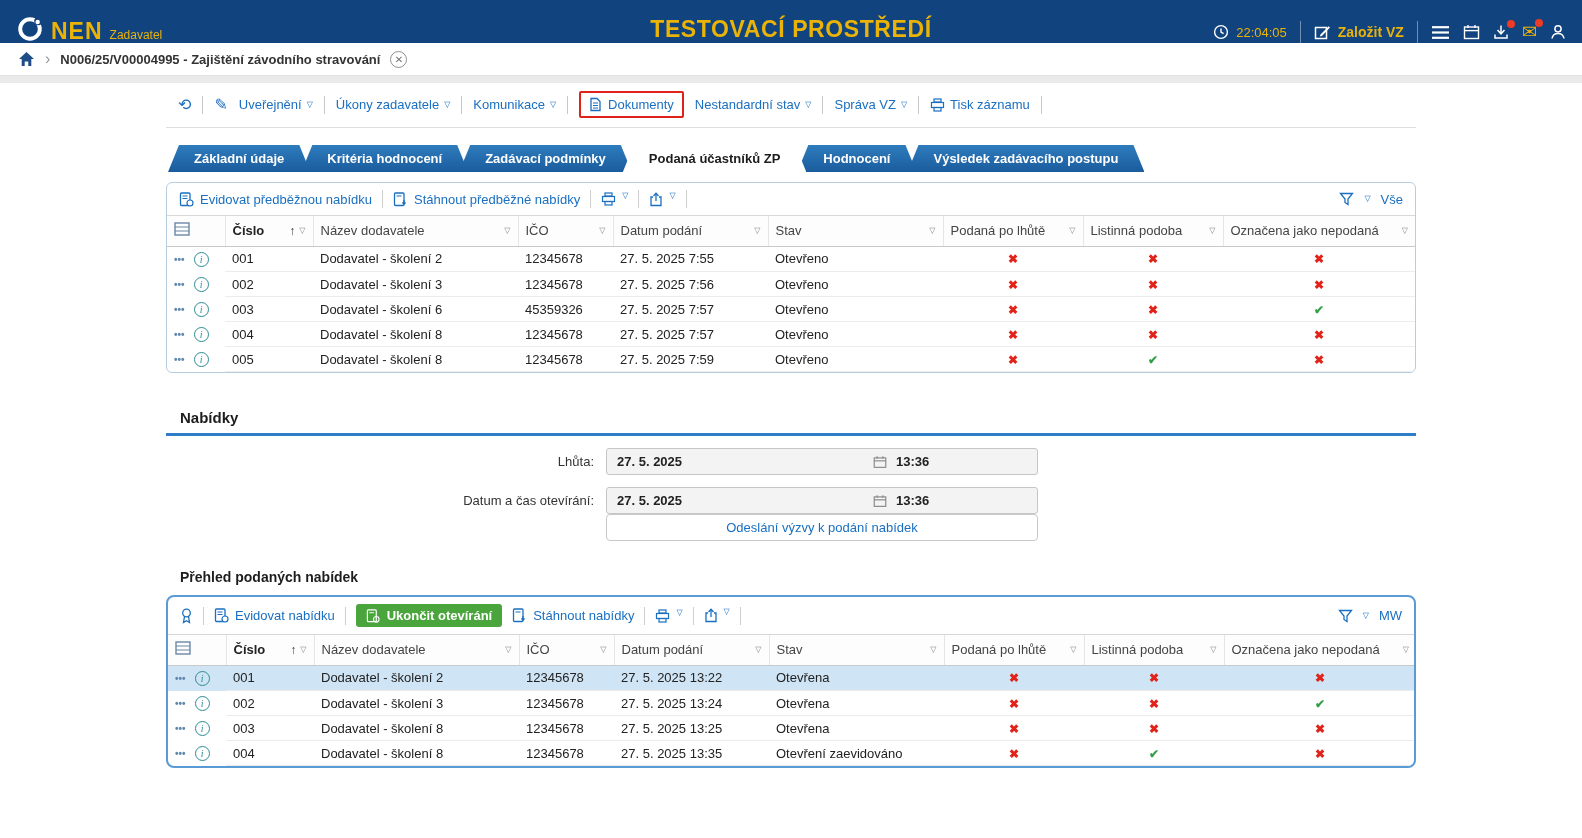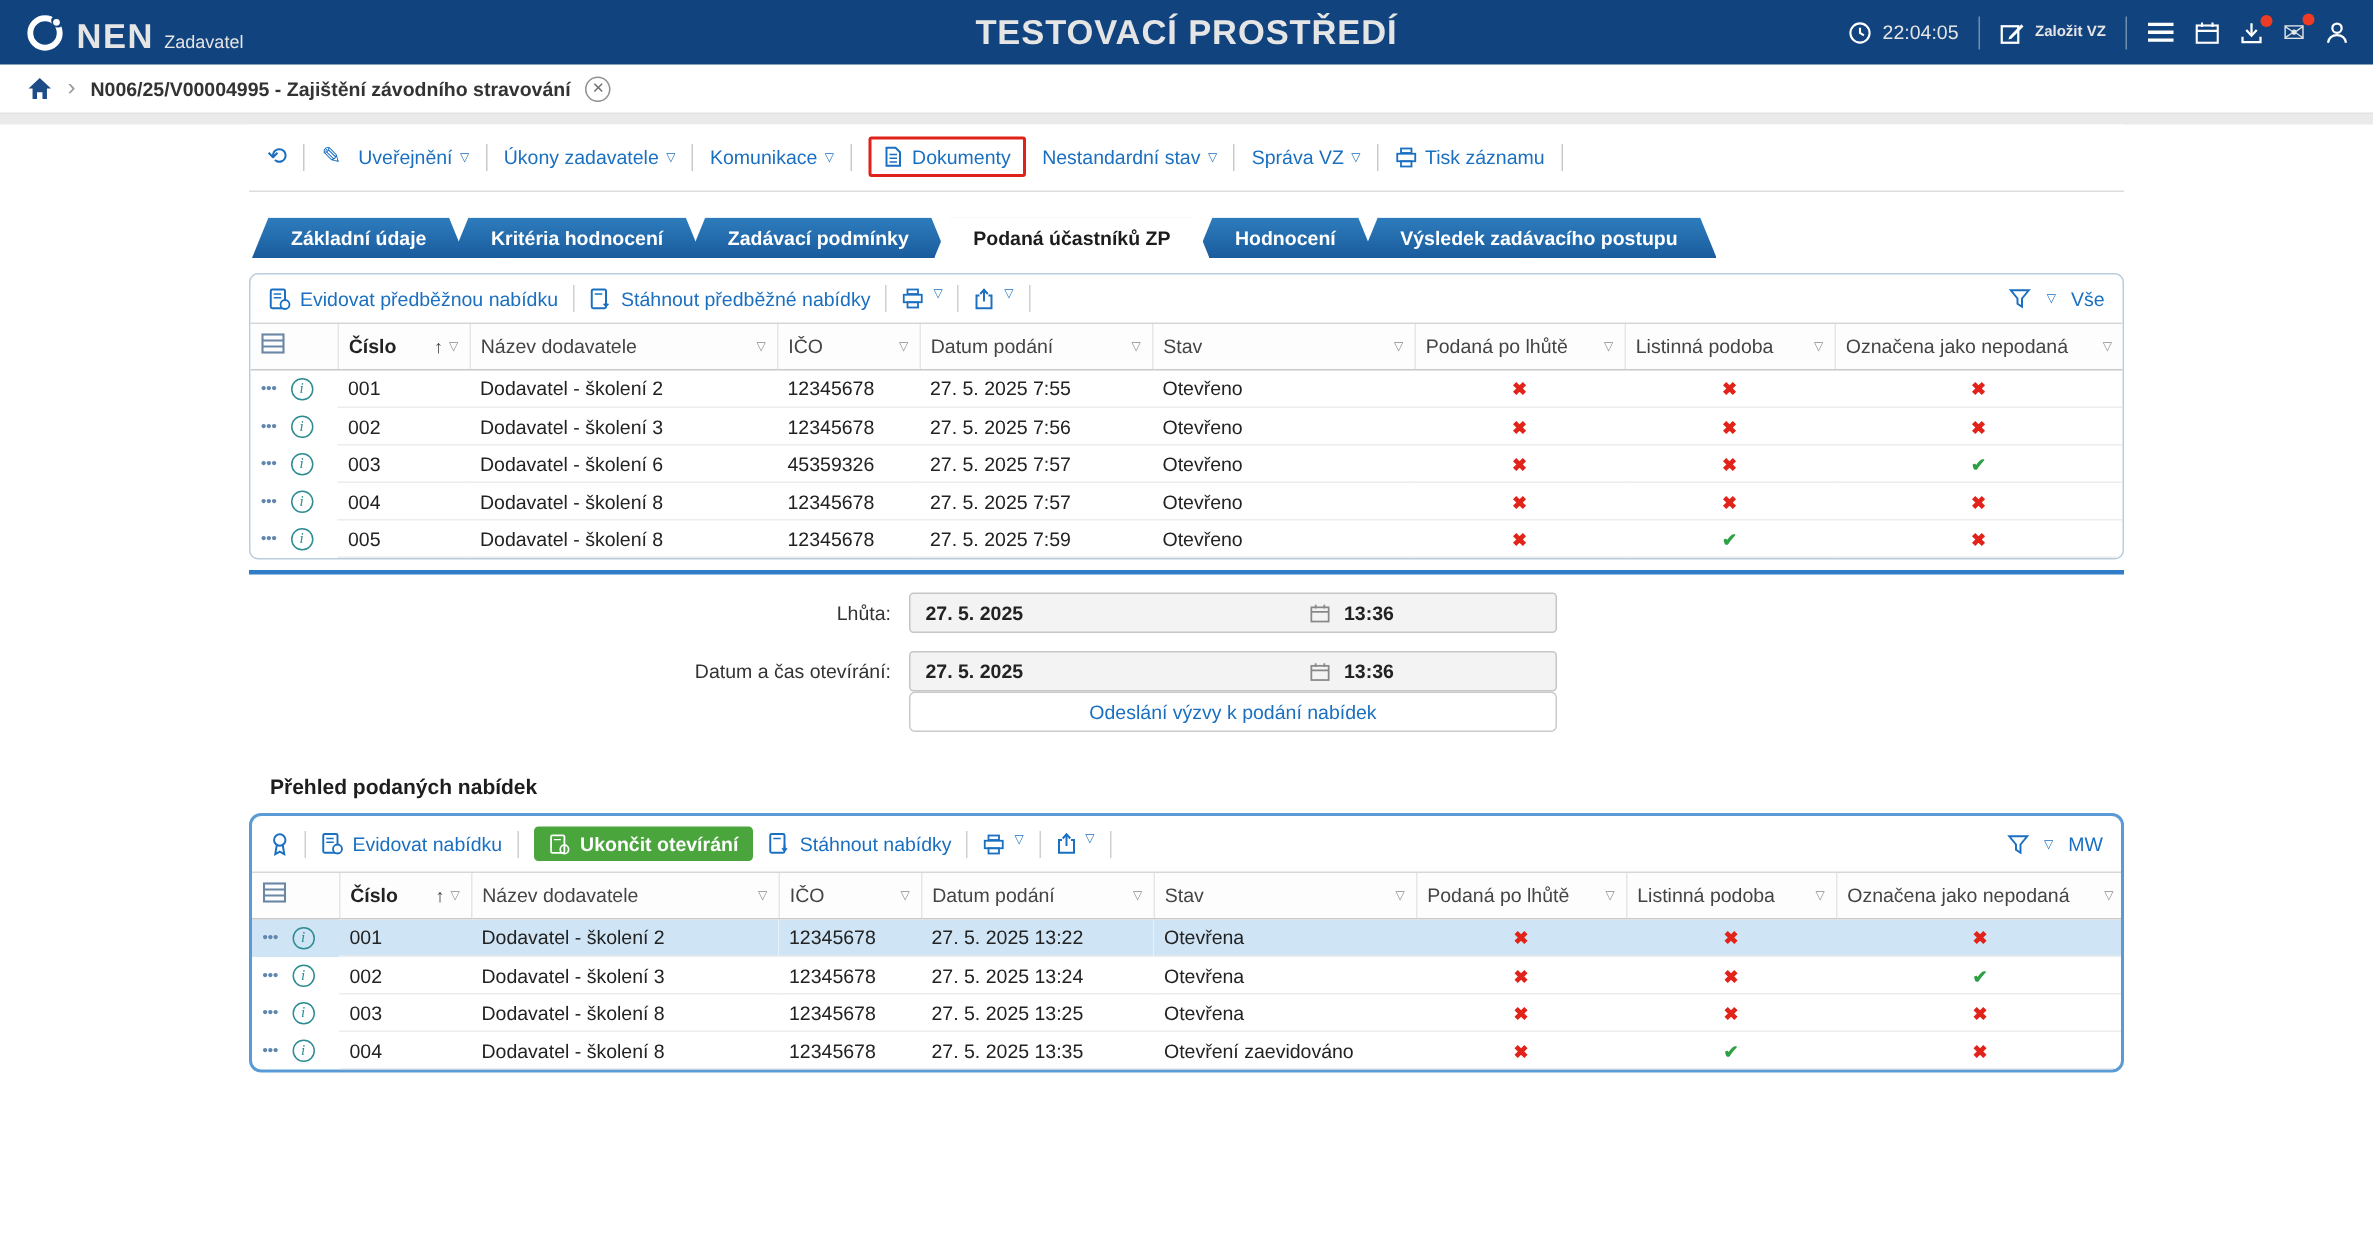--- a/index.html
+++ b/index.html
@@ -1,28 +1,28 @@
 <!DOCTYPE html>
 <html><head>
 <meta charset="utf-8">
 <style>
   *{box-sizing:border-box;margin:0;padding:0}
   html,body{width:1582px;height:838px;overflow:hidden}
   body{font-family:"Liberation Sans",sans-serif;font-size:13px;color:#222;background:#fff}
 
   
-  .topbar{height:43px;background:#11437e;display:flex;align-items:center;color:#e5e5e5;position:relative;padding:0 16px}
+  .topbar{height:43px;background:#11437e;display:flex;align-items:flex-end;color:#eab308;position:relative;padding:0 16px}
   .brand{display:flex;align-items:flex-end;gap:7px;z-index:2}
   .brand-name{font-size:23px;font-weight:bold;letter-spacing:1px;line-height:1}
   .brand-sub{font-size:12px;padding-bottom:1px}
   .env-title{position:absolute;left:0;right:0;text-align:center;font-weight:bold;font-size:23px;letter-spacing:.6px}
   .top-right{margin-left:auto;display:flex;align-items:center;gap:13px;z-index:2}
   .sep-v{width:1px;height:22px;background:rgba(255,255,255,.4)}
   .iconbtn{position:relative;display:flex;align-items:center;gap:7px;cursor:pointer;font-size:13px}
-  .iconbtn.bold{font-weight:bold;font-size:10px}
+  .iconbtn.bold{font-weight:bold;font-size:14px}
   .badge{position:absolute;top:-4px;right:-6px;width:8px;height:8px;background:#ee3b25;border-radius:50%}
   .glyph-mail{font-size:18px;line-height:1}
 
   
   .breadcrumb{height:33px;background:#fff;display:flex;align-items:center;gap:10px;padding:0 18px;border-bottom:1px solid #e2e2e2}
   .bc-chev{color:#9a9a9a;font-size:16px;line-height:1}
   .bc-text{font-weight:bold;color:#333}
   .bc-close{width:17px;height:17px;border:1px solid #8f8f8f;border-radius:50%;color:#6f6f6f;font-size:10px;display:flex;align-items:center;justify-content:center;cursor:pointer}
   .gapstrip{height:7px;background:#eaeaea}
 
@@ -396,20 +396,21 @@
             <td class="c4">27. 5. 2025 7:59</td>
             <td class="c5">Otevřeno</td>
             <td class="c6 mark"><span class="crx">✖</span></td>
             <td class="c7 mark"><span class="chk">✔</span></td>
             <td class="c8 mark"><span class="crx">✖</span></td>
           </tr>
         </tbody>
     </table>
   </div>
 
+  <div class="sect-title">Nabídky</div>
   <div class="sect-underline"></div>
 
   <div class="formrow">
     <div class="flabel">Lhůta:</div>
     <div class="dtfield">
       <span class="dtdate">27. 5. 2025</span>
       <svg width="14" height="14" viewBox="0 0 17 16">
         <rect x="1.5" y="3" width="14" height="11.5" fill="none" stroke="#888" stroke-width="1.4"></rect>
         <line x1="1.5" y1="6.6" x2="15.5" y2="6.6" stroke="#888" stroke-width="1.4"></line>
         <line x1="5" y1="1" x2="5" y2="4" stroke="#888" stroke-width="1.4"></line>

